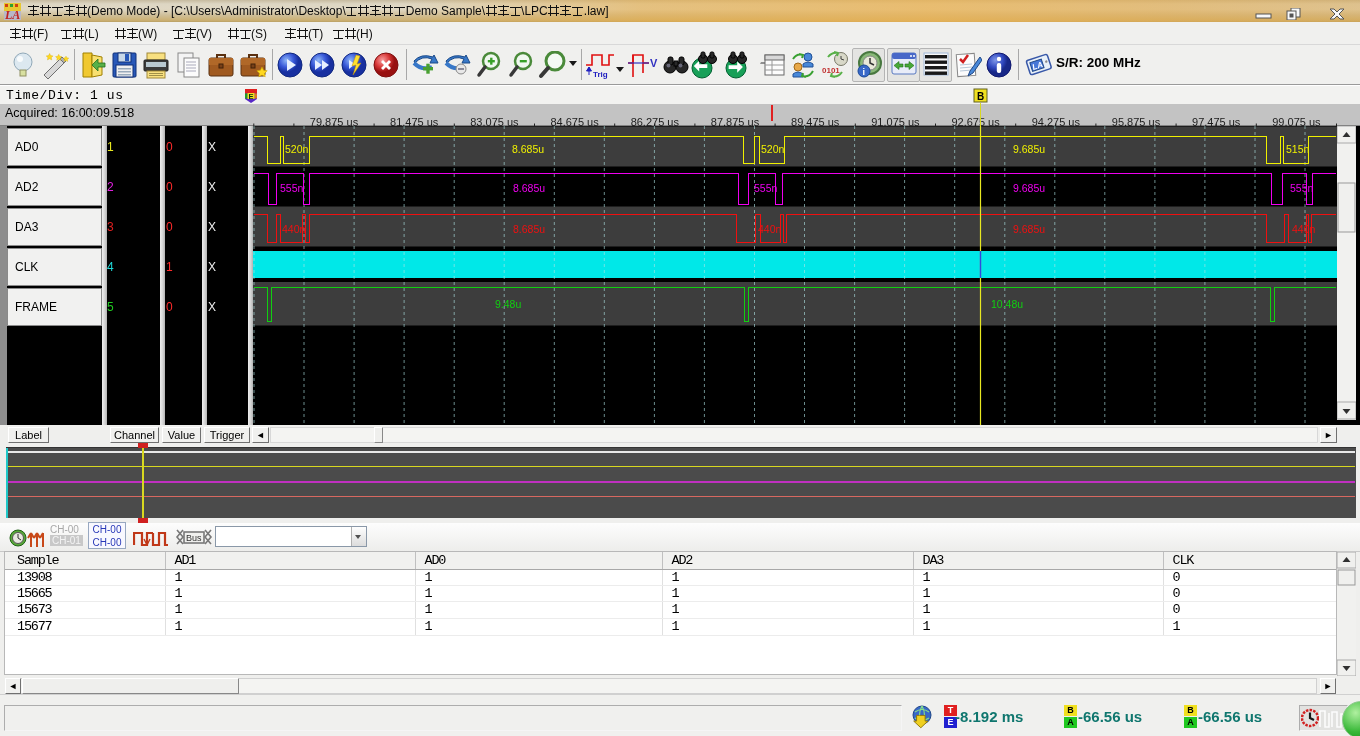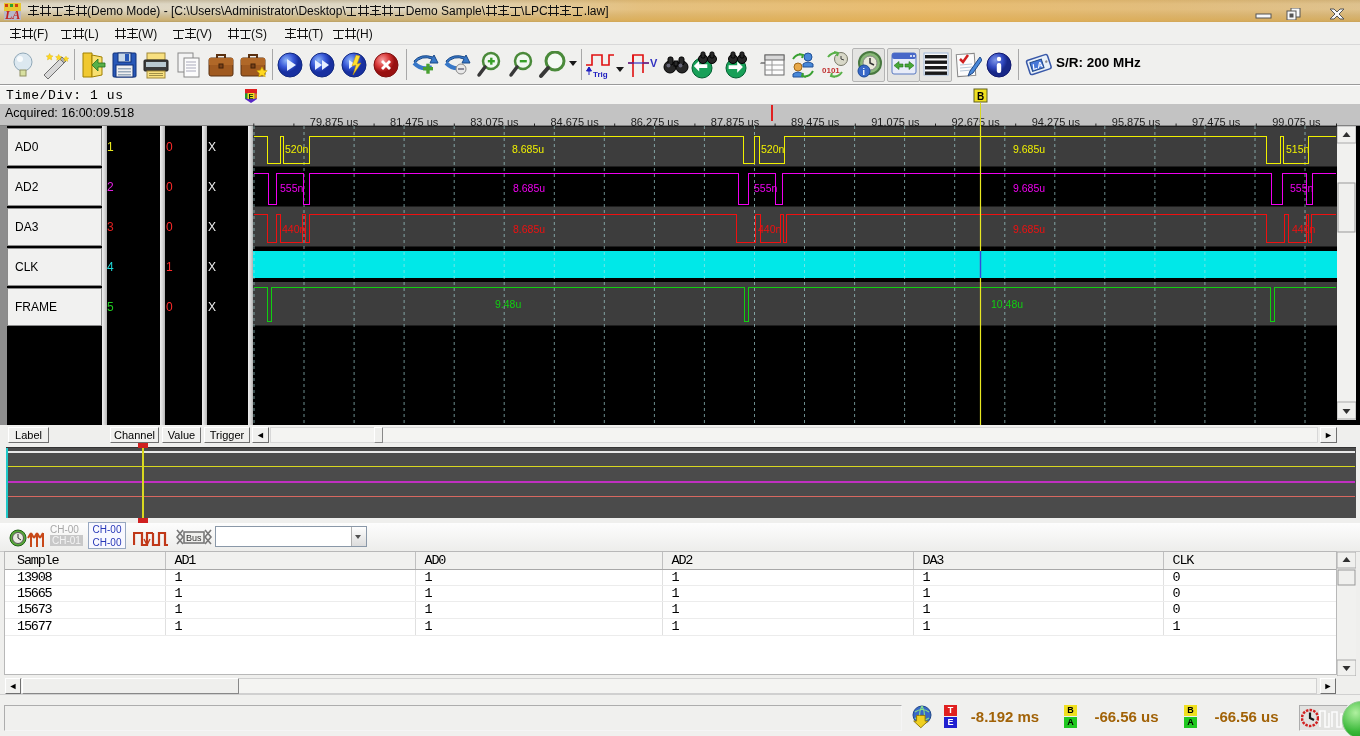--- a/index.html
+++ b/index.html
@@ -46,21 +46,21 @@
 #overview{left:0;top:443px;width:1360px;height:80px;background:#efefed;}
 
 #minibar{left:0;top:523px;width:1360px;height:29px;background:linear-gradient(180deg,#fdfdfd,#ededeb);border-bottom:1px solid #c8c8c8;}
 
 #dtable{left:0;top:552px;width:1360px;height:124px;background:#efefed;}
 
 #hscroll{left:0;top:676px;width:1360px;height:18px;background:#efefed;}
 
 #statusbar{left:0;top:694px;width:1360px;height:42px;background:#f0f0ee;border-top:1px solid #d0d0d0;}
 .spanel{position:absolute;top:705px;height:26px;border:1px solid #adadad;border-bottom-color:#f5f5f5;border-right-color:#f5f5f5;}
-.stime{position:absolute;top:708px;font-size:15px;font-weight:bold;color:#a16207;text-align:center;}
+.stime{position:absolute;top:708px;font-size:15px;font-weight:bold;color:#0f766e;text-align:left;}
 #dtbl td{overflow:hidden;white-space:nowrap;}
 .c1{padding-left:12px;border-right:1px solid #e0e0e0;border-bottom:1px solid #ececec;}
 .cd{padding-left:9px;border-right:1px solid #e0e0e0;border-bottom:1px solid #ececec;}
 .ce{padding-left:9px;border-bottom:1px solid #ececec;}
 </style>
 </head>
 <body>
 <div class="abs" id="titlebar"></div>
 <div class="abs" id="titleglow"></div>
 <div class="abs" style="left:4px;top:3px;width:17px;height:17px;">

